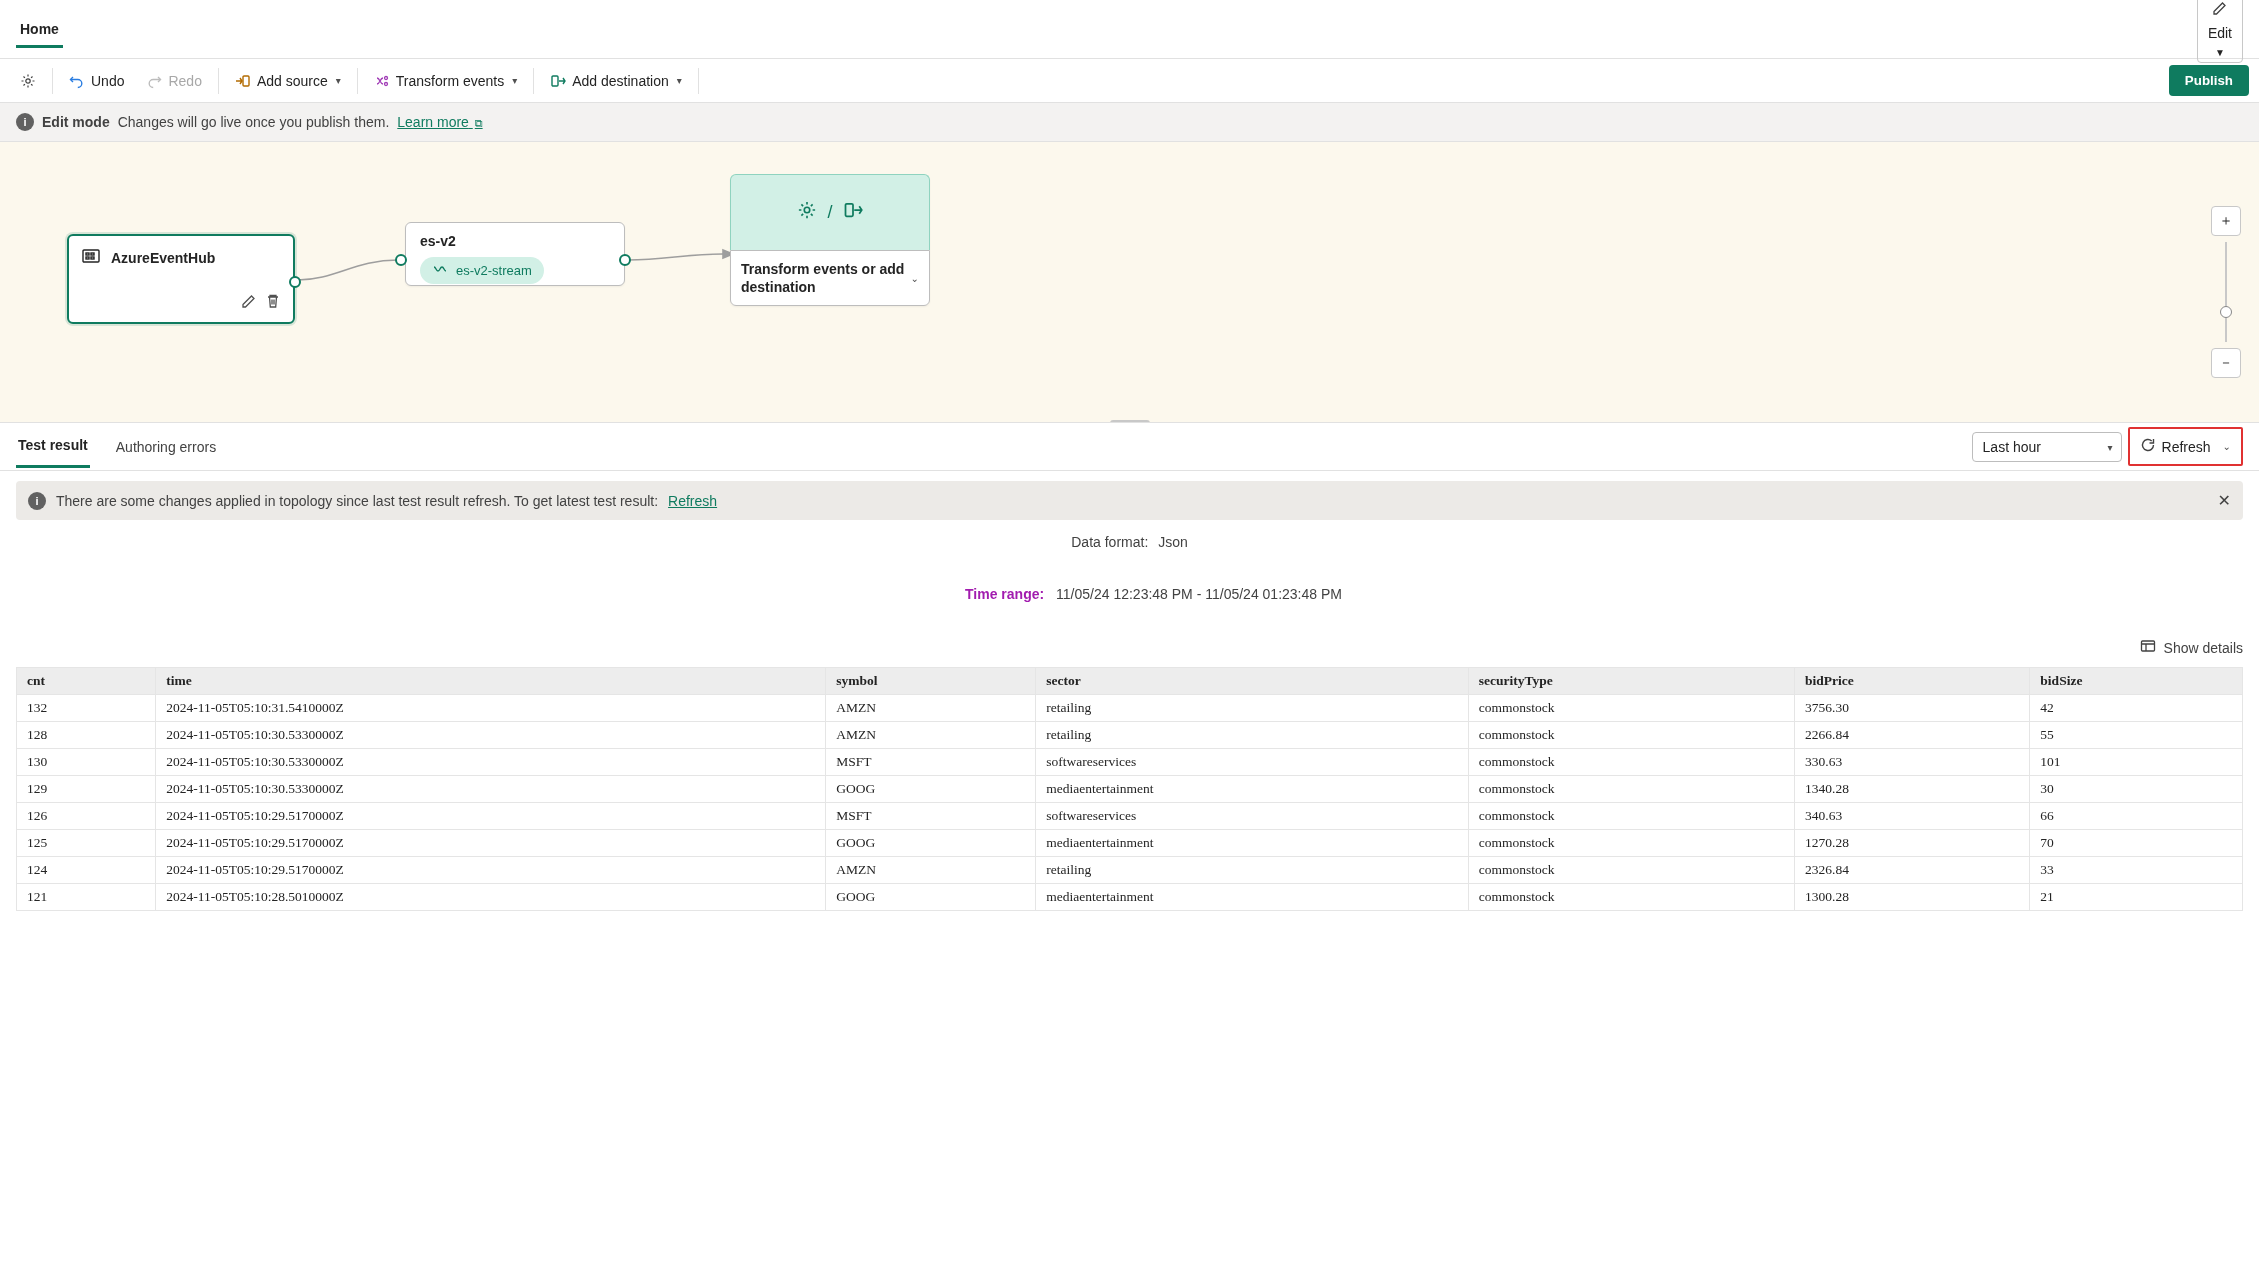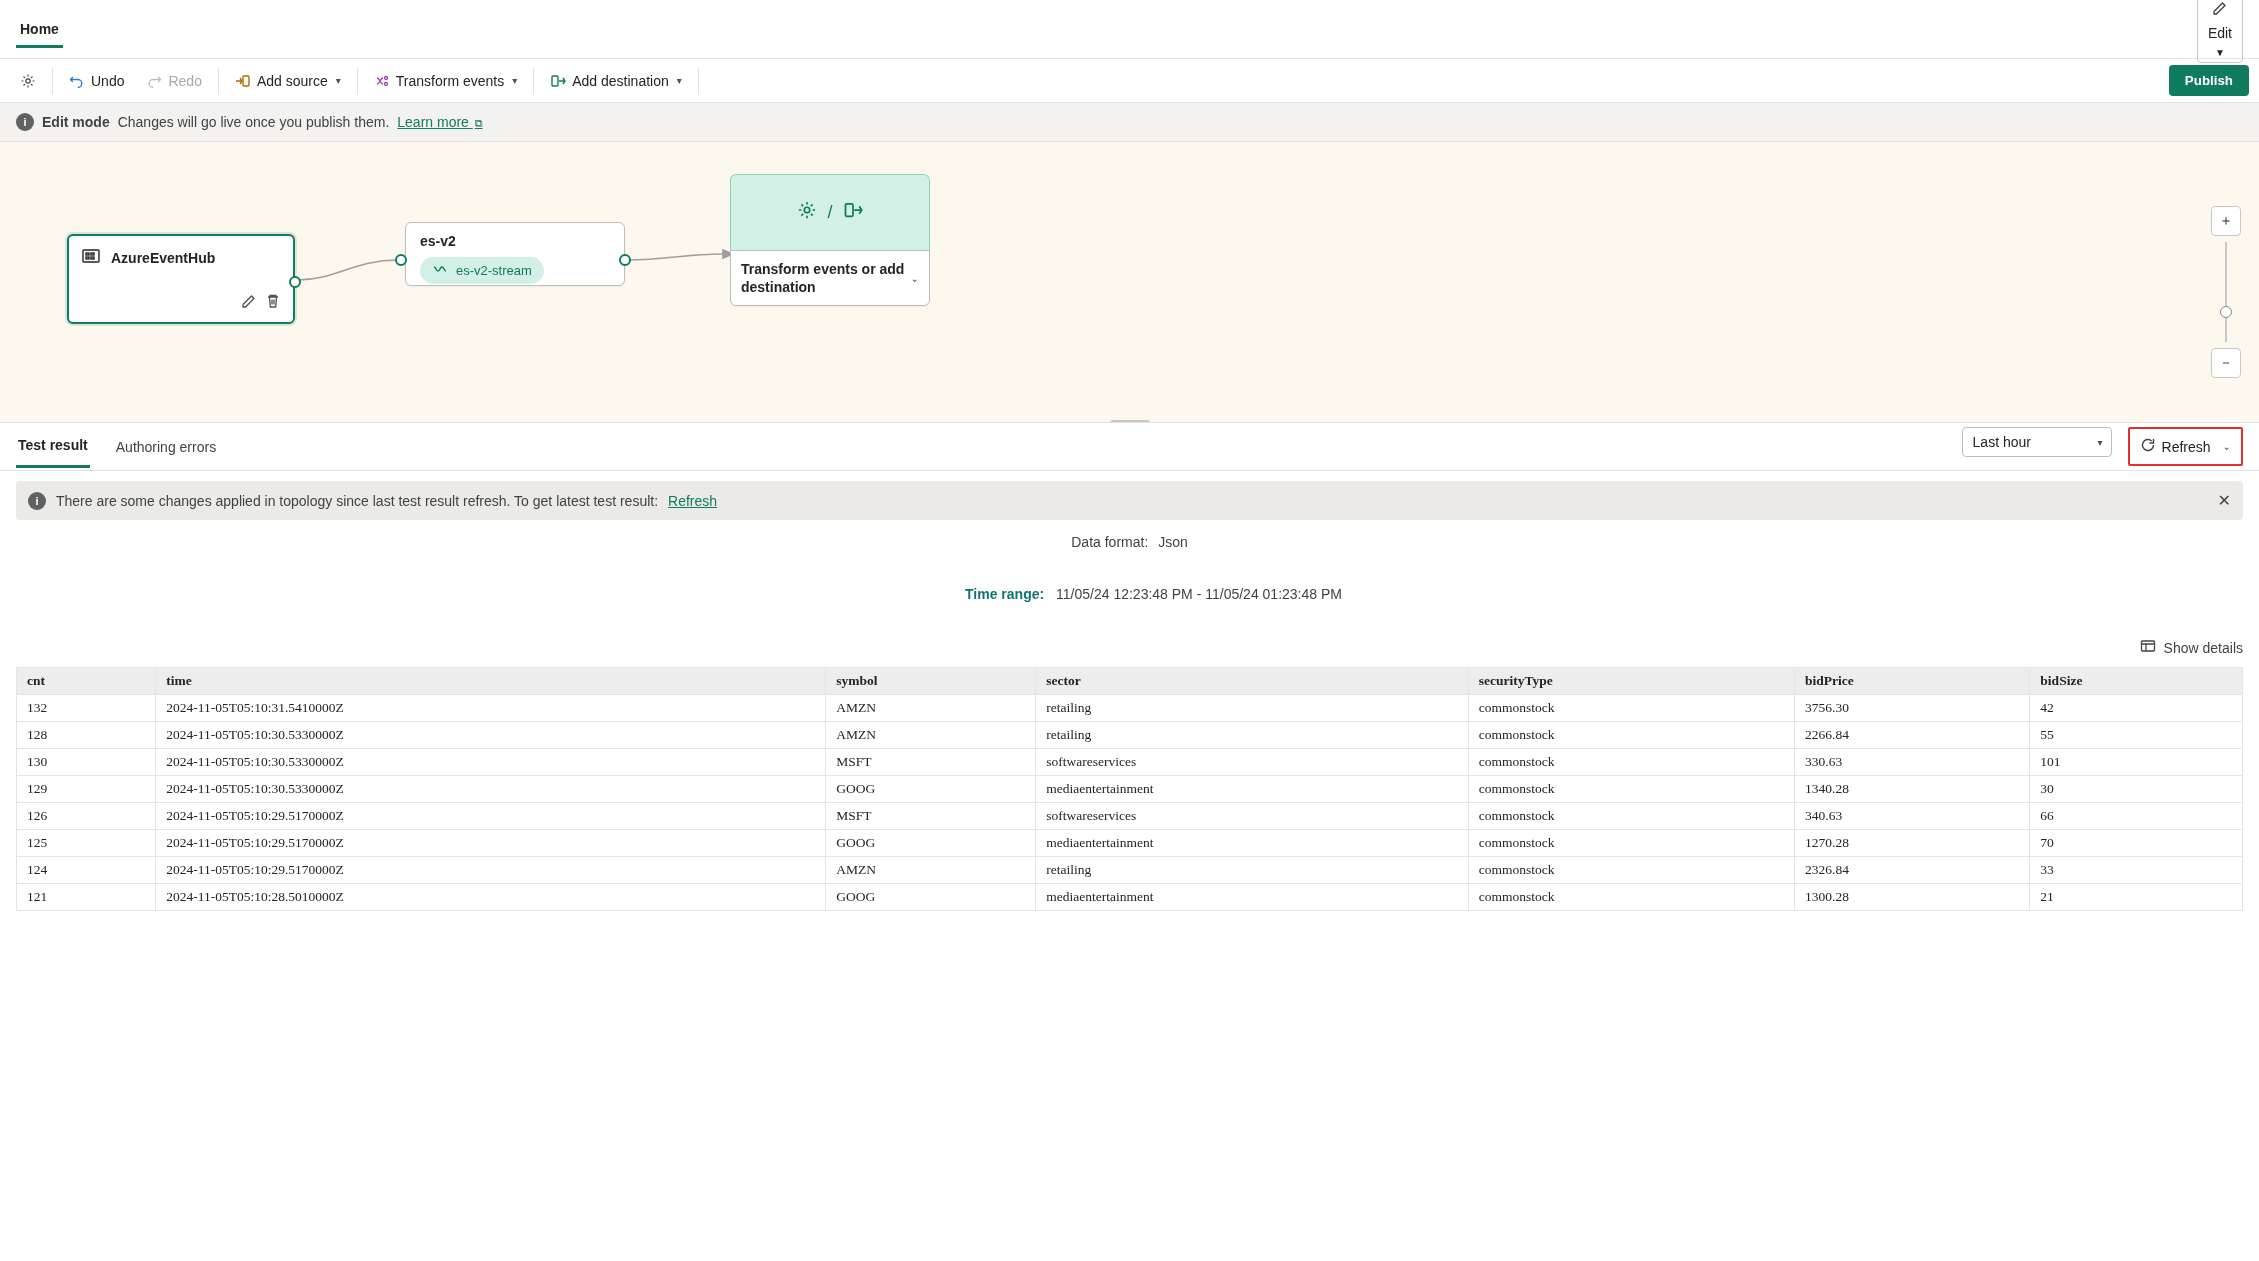--- a/index.html
+++ b/index.html
@@ -61,33 +61,33 @@
   .zoom .track { width: 2px; height: 100px; background: #c8c8c8; margin: 6px 0; position: relative; }
   .zoom .thumb { position: absolute; left: 50%; top: 70%; transform: translate(-50%,-50%); width: 12px; height: 12px; border: 1.5px solid #888; background: #fff; border-radius: 50%; }
 
   .drag-handle { position: absolute; left: 50%; bottom: -4px; transform: translateX(-50%); width: 40px; height: 6px; background: #c8c8c8; border-radius: 3px; cursor: ns-resize; }
 
   
   .bottom-panel { flex: 1; display: flex; flex-direction: column; border-top: 1px solid #e1e1e1; min-height: 0; }
   .panel-tabs { display: flex; align-items: center; padding: 0 16px; height: 48px; border-bottom: 1px solid #e1e1e1; gap: 24px; }
   .ptab { padding: 12px 2px; cursor: pointer; color: #424242; }
   .ptab.active { font-weight: 600; border-bottom: 3px solid #0f7b5f; color: #242424; }
-  .panel-tabs .right { margin-left: auto; display: flex; align-items: flex-start; gap: 16px; }
+  .panel-tabs .right { margin-left: auto; display: flex; align-items: center; gap: 6px; }
   .select { border: 1px solid #bdbdbd; border-radius: 4px; padding: 6px 30px 6px 10px; background: #fff; cursor: pointer; position: relative; min-width: 150px; }
   .select::after { content: "▾"; position: absolute; right: 8px; top: 50%; transform: translateY(-50%); font-size: 10px; color: #505050; }
   .refresh-wrap { display: flex; align-items: center; gap: 4px; border: 2px solid #e03131; padding: 4px 6px; border-radius: 2px; }
   .refresh-btn { display: flex; align-items: center; gap: 6px; cursor: pointer; padding: 4px 4px; }
   .refresh-split { cursor: pointer; padding: 4px; font-size: 10px; color: #505050; }
 
   .alertbar { margin: 10px 16px; background: #eceae7; border-radius: 4px; padding: 10px 12px; display: flex; align-items: center; gap: 10px; color: #424242; }
   .alertbar a { color: #0f7b5f; text-decoration: underline; }
   .alertbar .close { margin-left: auto; cursor: pointer; font-size: 16px; color: #424242; }
 
   .metarow { padding: 4px 16px 10px 16px; display: flex; align-items: center; gap: 36px; color: #424242; flex-direction: column; }
-  .metarow .strong { font-weight: 600; color: #0f766e; margin-left: 48px; }
+  .metarow .strong { font-weight: 600; color: #a21caf; margin-left: 48px; }
   .show-details { margin-left: auto; display: flex; align-items: center; gap: 8px; cursor: pointer; }
 
   .table-wrap { flex: 1; overflow: auto; padding: 0 16px 8px 16px; min-height: 0; font-family: Liberation Serif, serif; }
   table { border-collapse: collapse; width: 100%; font-size: 13.5px; }
   th, td { text-align: left; padding: 5px 10px; border: 1px solid #e5e5e5; }
   thead th { background: #ededed; font-weight: 600; position: sticky; top: 0; }
 
   svg.ic { width: 16px; height: 16px; }
 </style>
 </head>

